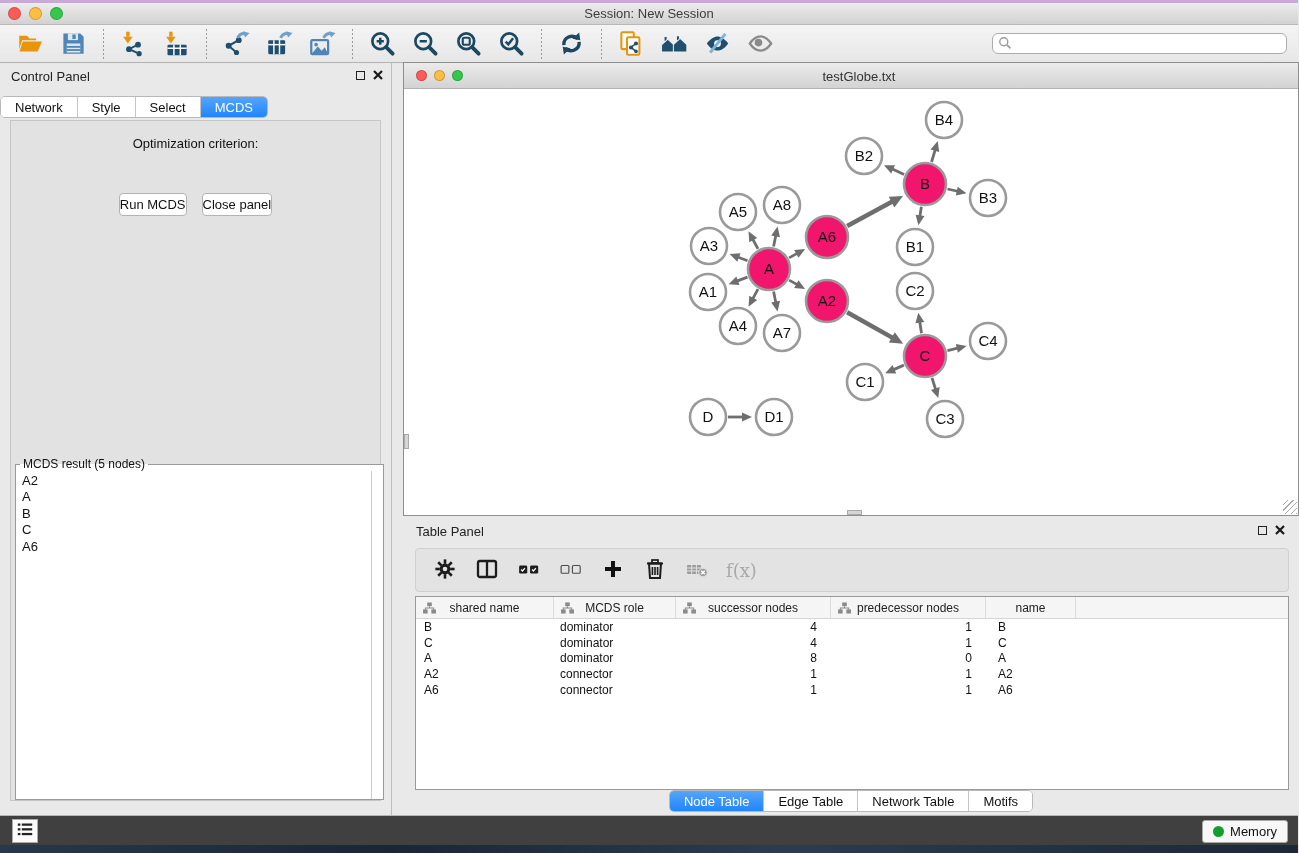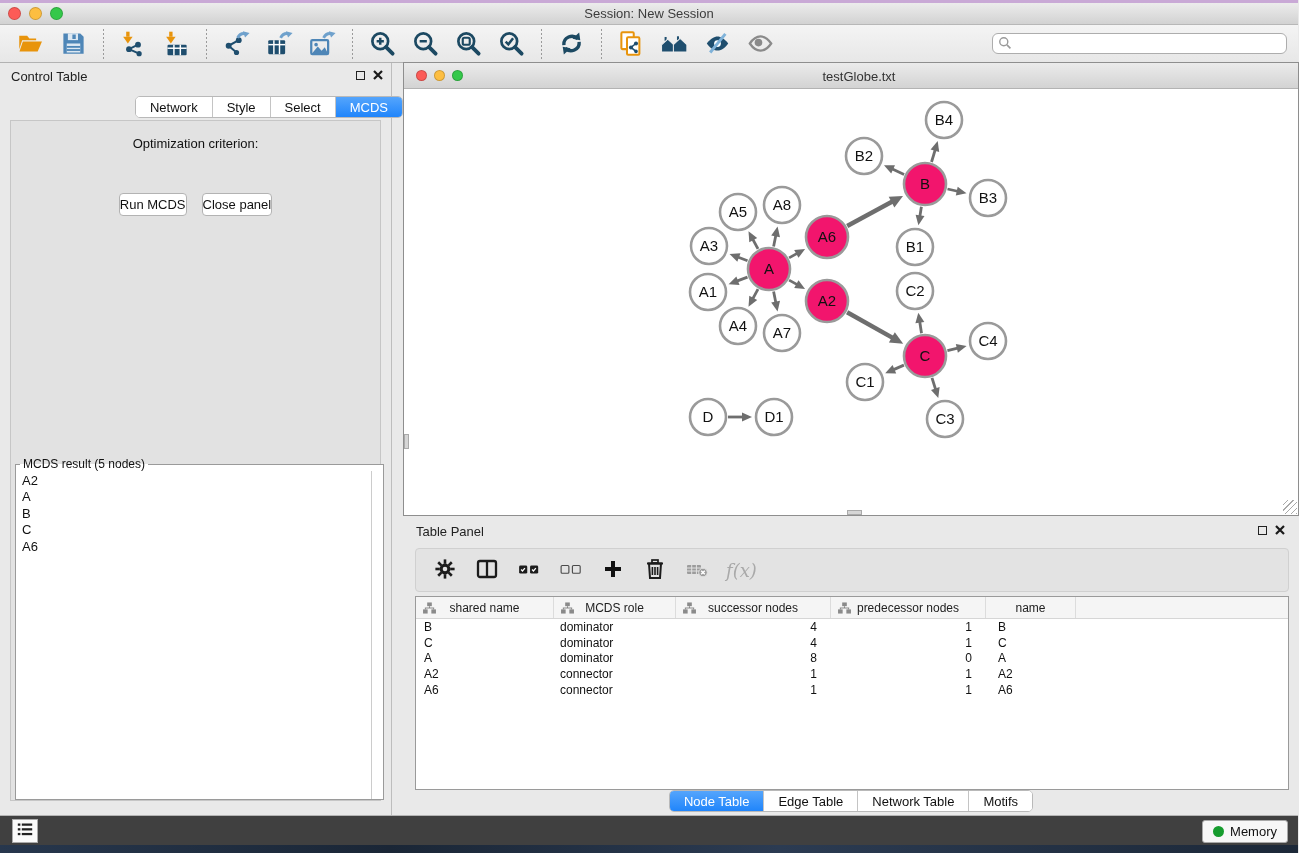--- a/index.html
+++ b/index.html
@@ -40,21 +40,21 @@
   .panel-icons { position:absolute; right:8px; top:7px; display:flex; gap:8px; align-items:center; }
   .float-icon { width:9px; height:9px; border:1.5px solid #222; display:inline-block; }
   .close-icon svg { width:10px; height:10px; display:block; }
 
   .seg-tabs { display:flex; border:1px solid #b9b9b9; border-radius:5px; overflow:hidden;
     background:#fff; height:22px; }
   .seg-tab { padding:0 14px; font-size:13px; color:#111; background:#fff; display:flex;
     align-items:center; border-right:1px solid #c4c4c4; cursor:pointer; }
   .seg-tab:last-child { border-right:none; }
   .seg-tab.active { background:linear-gradient(#55a5fc,#2085fb); color:#fff; }
-  .cp-tabs-row { position:absolute; left:12px; top:33px; width:100%; display:flex; justify-content:flex-end;padding-left:38px; }
+  .cp-tabs-row { position:absolute; left:0; top:33px; width:100%; display:flex; justify-content:flex-start; }
 
   .cp-content { position:absolute; left:10px; right:10px; top:57px; bottom:14px;
     background:#e2e2e2; border:1px solid #c6c6c6; }
   .opt-label { position:absolute; left:0; right:0; top:15px; text-align:center;
     font-size:13px; color:#111; }
   .criterion-select { position:absolute; left:32px; top:39px; width:314px; height:22px;
     background:#fff; border:1px solid #ababab; border-radius:4px; font-size:13px;
     display:flex; align-items:center; padding-left:8px; cursor:pointer; }
   .select-stepper { position:absolute; right:1px; top:1px; bottom:1px; width:18px;
     background:linear-gradient(#59a7fc,#1f80f5); border-radius:0 3px 3px 0;
@@ -93,21 +93,21 @@
     background:#d6d6d6; border:1px solid #aaa; }
 
   
   .table-panel { position:absolute; left:403px; top:518px; width:896px; height:297px; background:#e9e9e9; }
   .tp-toolbar { position:absolute; left:12px; right:10px; top:30px; height:44px;
     background:#e3e3e3; border:1px solid #d0d0d0; border-radius:4px;
     display:flex; align-items:center; gap:4px; padding-left:10px; }
   .tp-btn { width:38px; height:36px; border:none; background:transparent; display:flex;
     align-items:center; justify-content:center; cursor:pointer; }
   .tp-btn svg { width:24px; height:24px; }
-  .fx-label { font-size:18px; color:#a9a9a9; font-family:"DejaVu Serif", serif; font-style:italic;
+  .fx-label { font-size:18px; color:#a9a9a9; font-family:"DejaVu Serif", serif; 
     margin-left:6px; }
 
   .tp-table { position:absolute; left:12px; right:10px; top:78px; height:194px;
     background:#fff; border:1px solid #9a9a9a; overflow:hidden; }
   .t-head { display:flex; height:22px; background:#f5f5f5; border-bottom:1px solid #d6d6d6; }
   .t-hcell { position:relative; display:flex; align-items:center; justify-content:center;
     font-size:12px; color:#222; border-right:1px solid #dcdcdc; }
   .t-hcell .tree { position:absolute; left:7px; top:5px; }
   .t-hcell .tree svg { width:13px; height:12px; display:block; }
   .t-row { display:flex; height:15.8px; align-items:center; }
@@ -326,21 +326,21 @@
             <circle cx="6.6" cy="6.6" r="4.6" fill="none" stroke="#9a9a9a" stroke-width="1.6"></circle>
             <line x1="10.2" y1="10.2" x2="14.2" y2="14.2" stroke="#9a9a9a" stroke-width="1.8"></line>
           </svg>
       </span>
       <input class="search-input" placeholder="" style="">
     </div>
   </div>
 
   <div class="control-panel">
     <div class="panel-head">
-      <span class="panel-title">Control Table</span>
+      <span class="panel-title">Control Panel</span>
       <span class="panel-icons">
         <span class="float-icon"></span>
         <span class="close-icon">
           <svg viewBox="0 0 10 10">
               <path d="M1 1l8 8M9 1l-8 8" stroke="#1a1a1a" stroke-width="2.2"></path>
             </svg>
         </span>
       </span>
     </div>
     <div class="cp-tabs-row">

